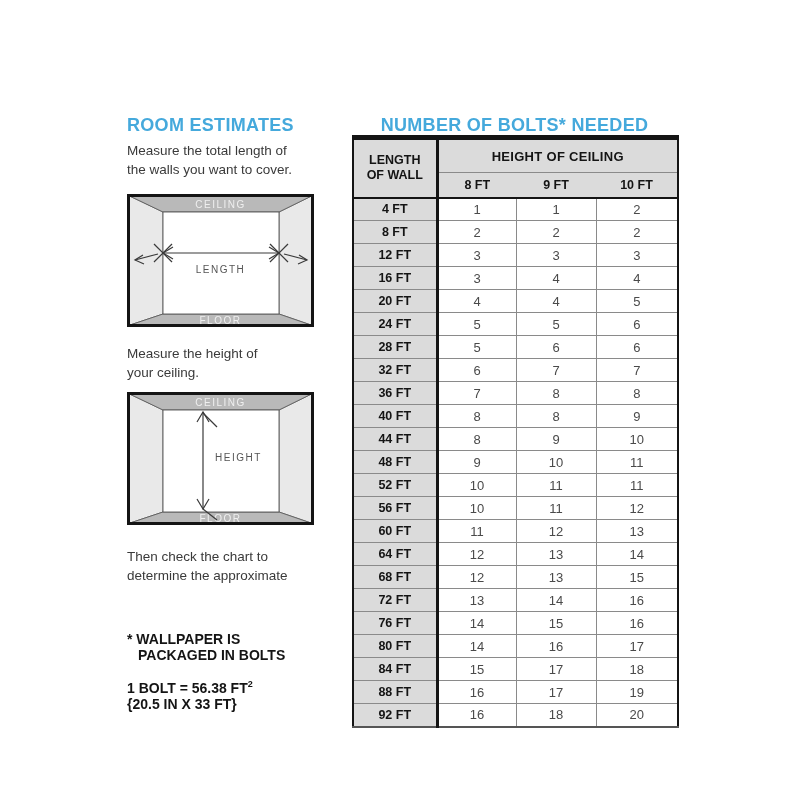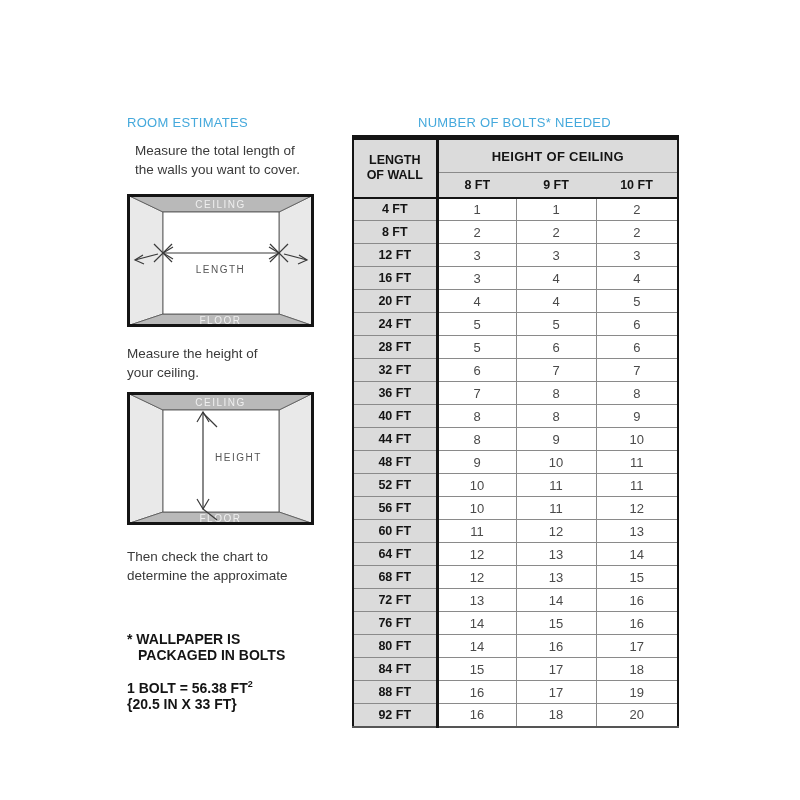--- a/index.html
+++ b/index.html
@@ -13,27 +13,27 @@
     --grid-line:#8a8a8a;
   }
   *{box-sizing:border-box;margin:0;padding:0;}
   html,body{width:800px;height:800px;background:#ffffff;
     font-family:"Liberation Sans", sans-serif;}
   .page{position:absolute;left:0;top:0;width:800px;height:800px;background:#fff;overflow:hidden;}
 
   .page-title{position:absolute;left:127px;top:28px;font-size:26px;font-weight:bold;
     color:var(--accent-blue);letter-spacing:.5px;}
 
-  .section-heading{position:absolute;font-size:13px;font-weight:normal;
+  .section-heading{position:absolute;font-size:18px;font-weight:bold;
     color:var(--accent-blue);letter-spacing:.3px;}
   .heading-room{left:127px;top:115px;}
   .heading-table{left:352px;top:115px;width:325px;text-align:center;}
 
   .para{position:absolute;left:127px;font-size:13.5px;line-height:19px;color:var(--body-text);}
-  .para-length{top:141px;margin-left:8px;}
+  .para-length{top:141px;}
   .para-height{top:344px;}
   .para-chart{top:547px;}
   .para .line{display:block;}
 
   .footnote{position:absolute;left:127px;top:631px;font-size:14px;font-weight:bold;
     color:var(--ink);line-height:16px;}
   .footnote .line2{padding-left:11px;}
   .footnote .line{display:block;}
 
   .bolt-spec{position:absolute;left:127px;top:676px;font-size:14px;font-weight:bold;

